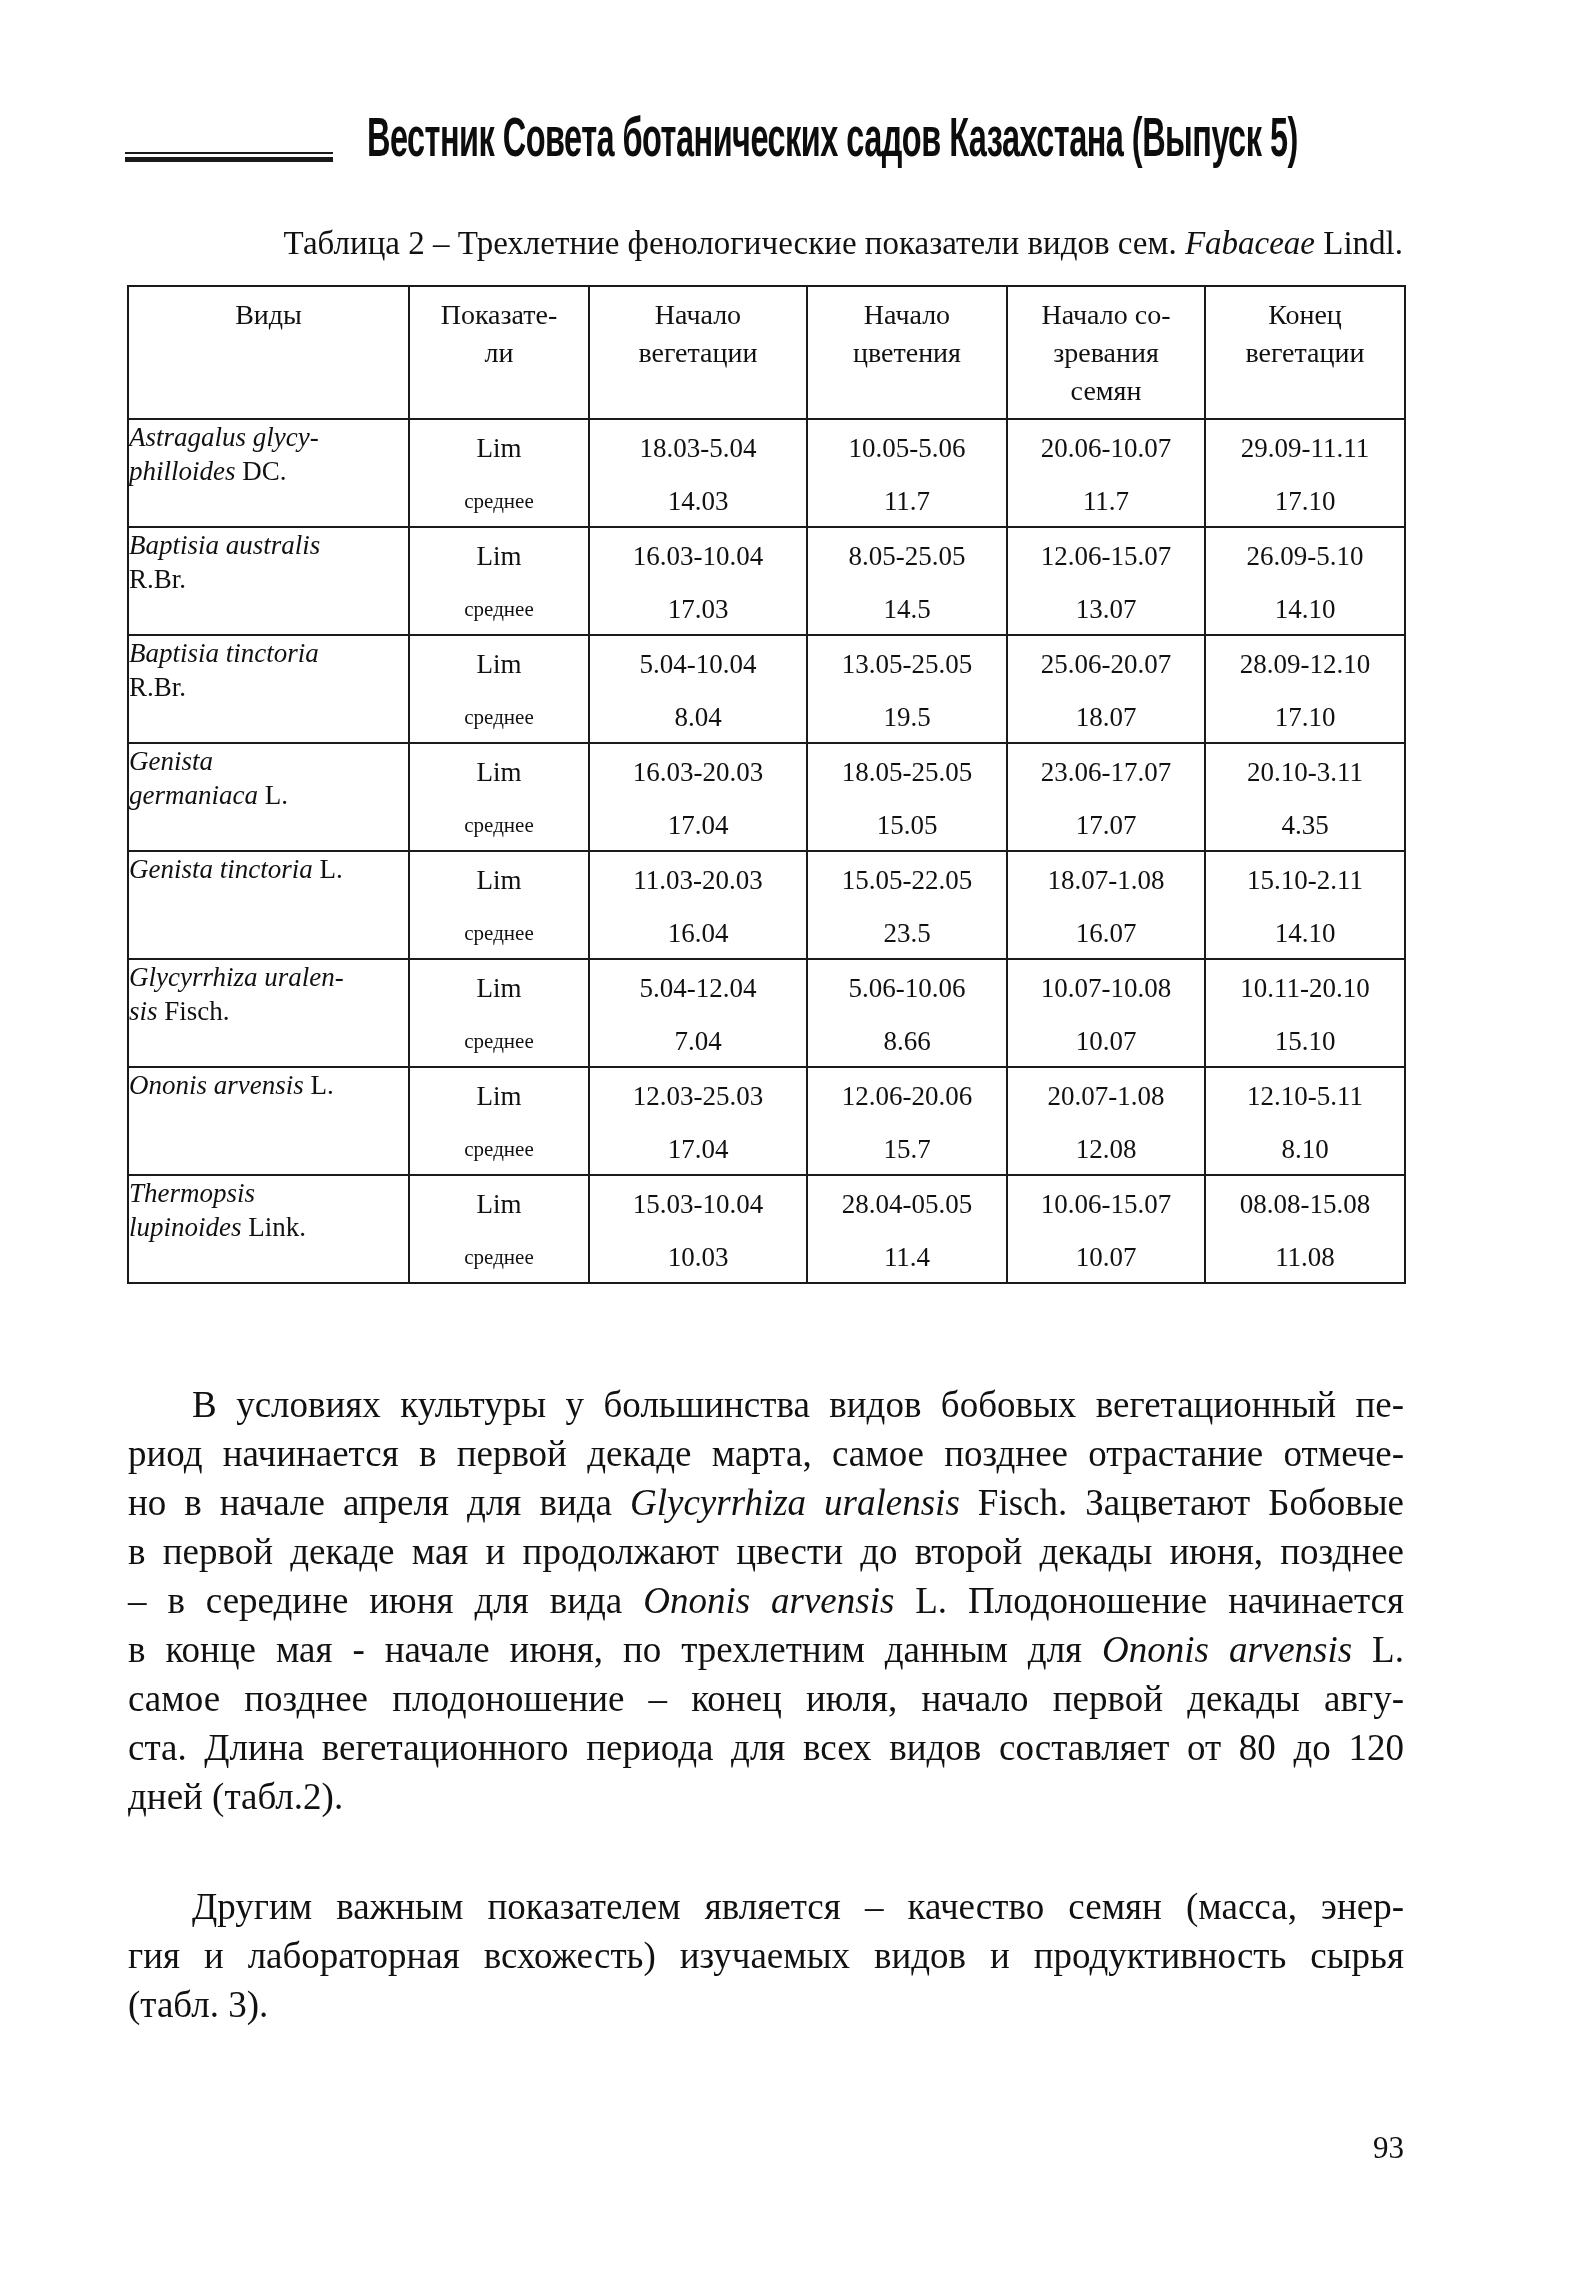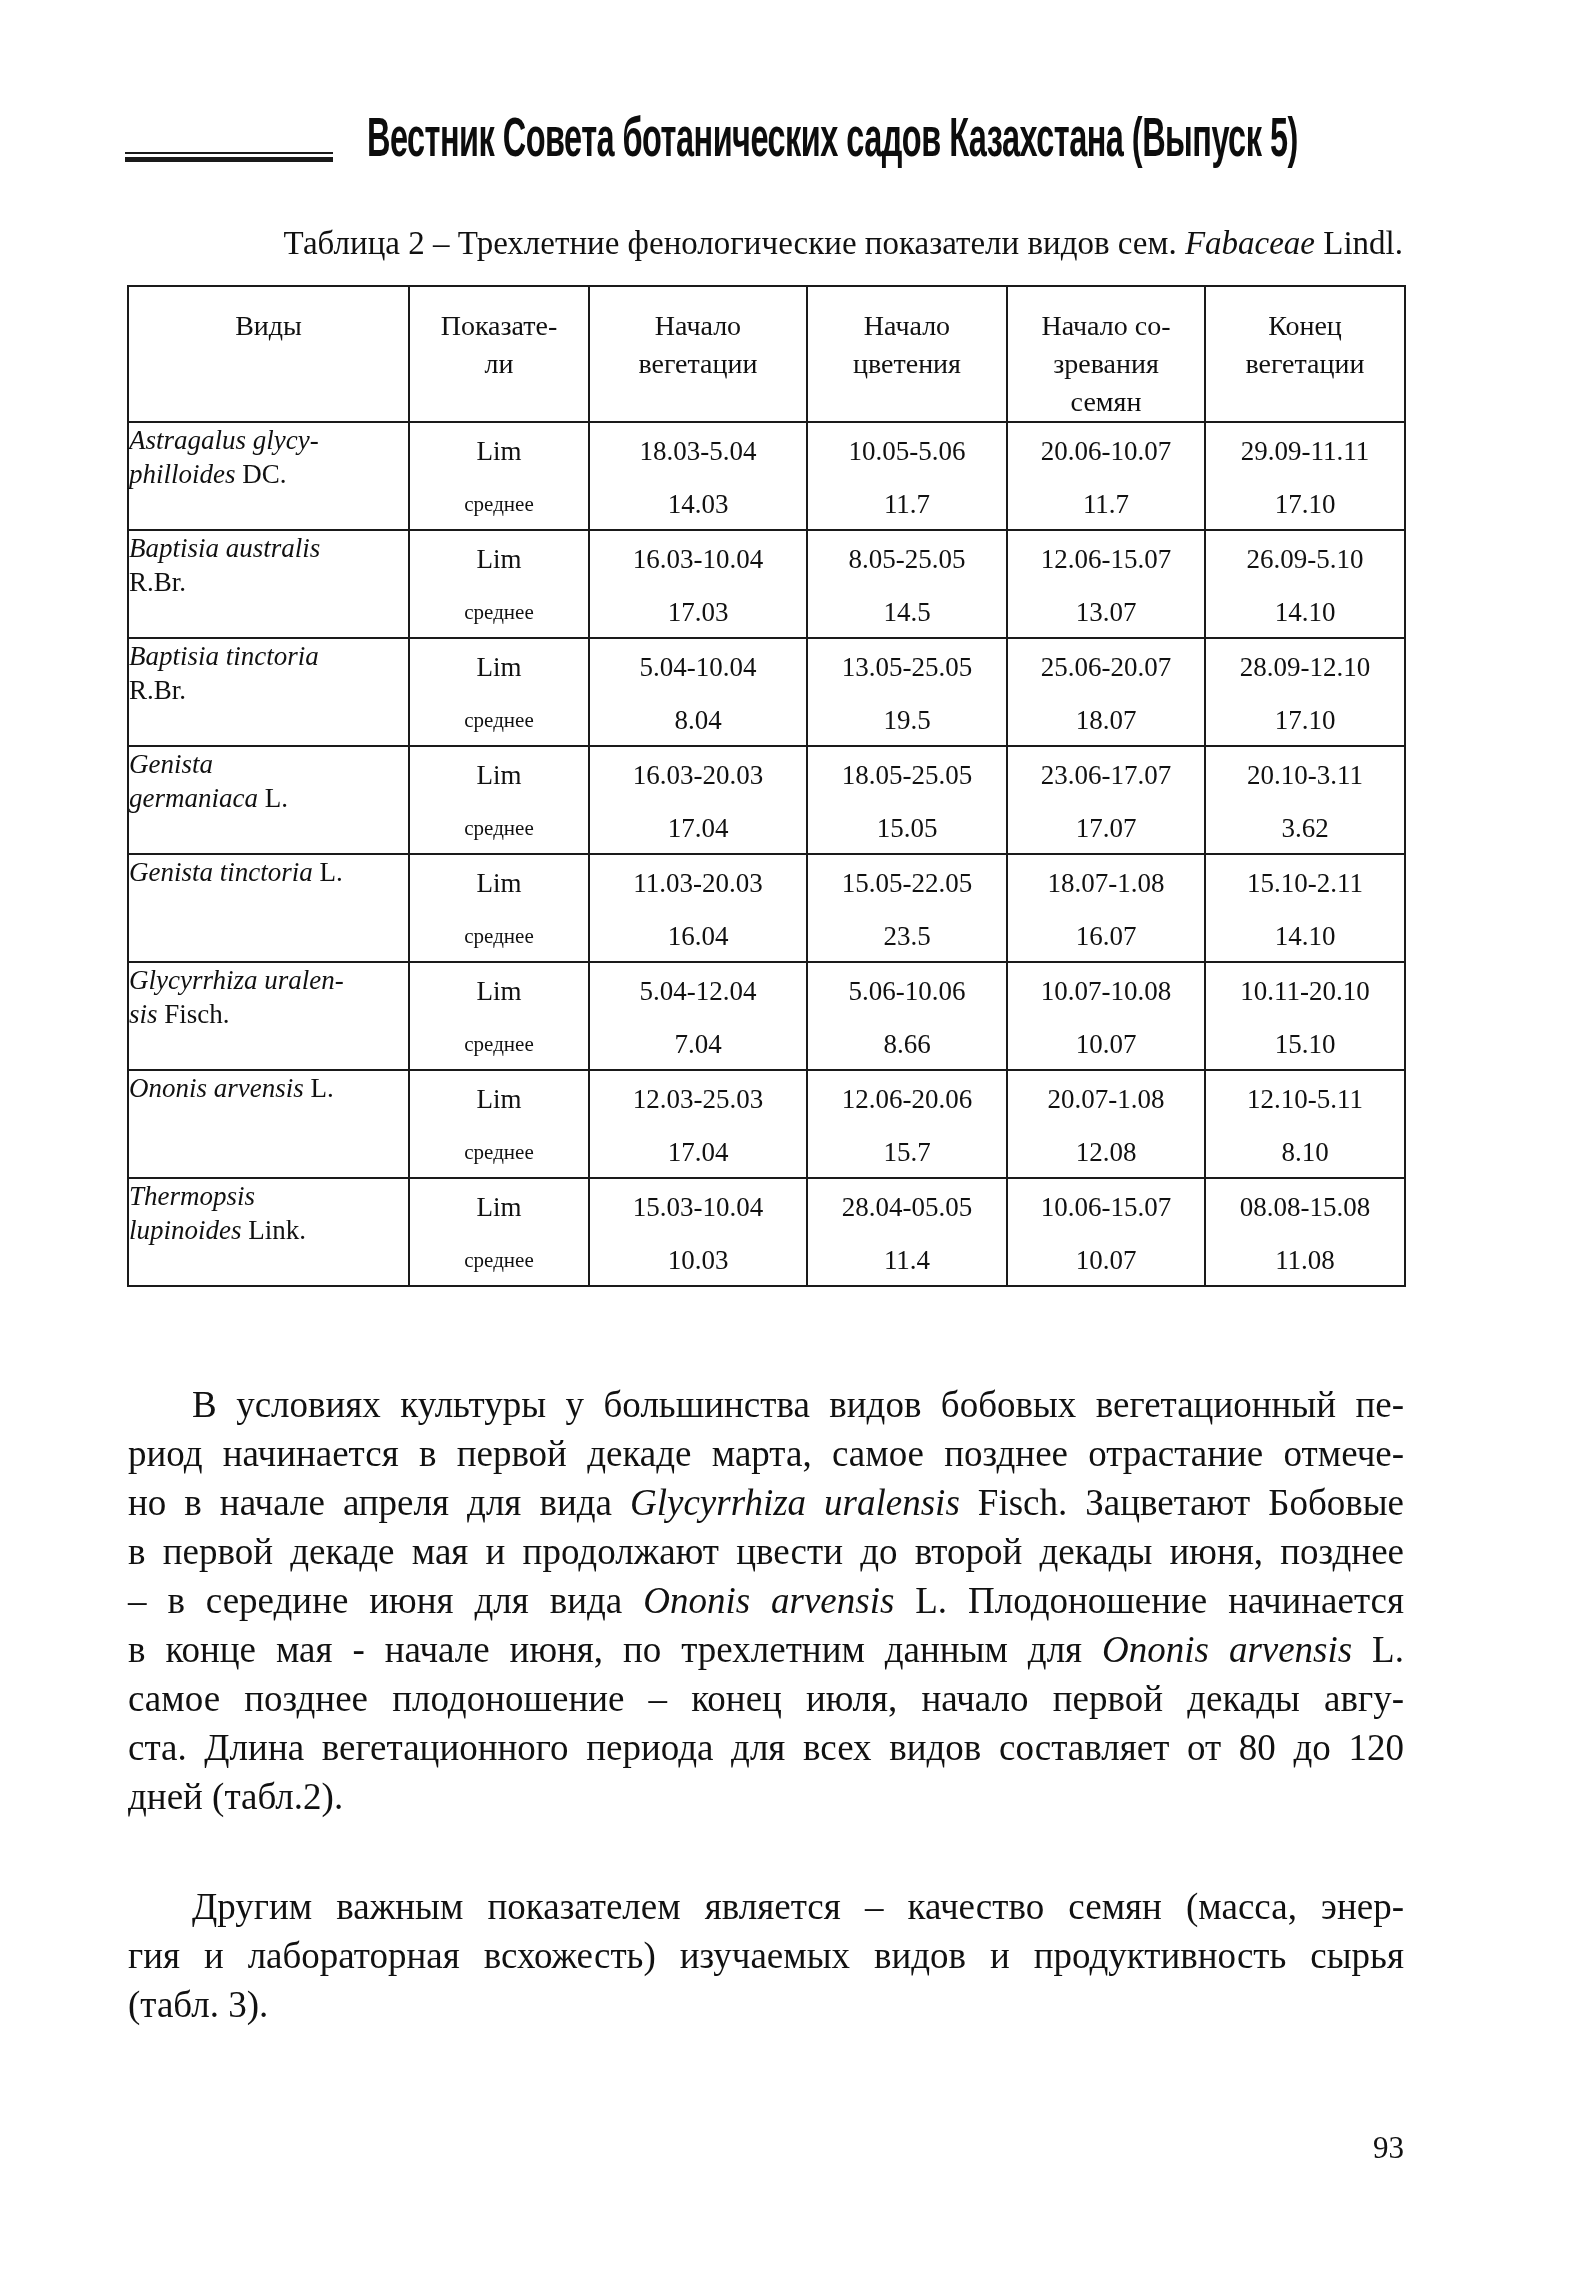--- a/index.html
+++ b/index.html
@@ -32,21 +32,21 @@
   }
   table.pheno col.c0 { width: 281px; }
   table.pheno col.c1 { width: 180px; }
   table.pheno col.c2 { width: 218px; }
   table.pheno col.c3 { width: 200px; }
   table.pheno col.c4 { width: 198px; }
   table.pheno col.c5 { width: 200px; }
   table.pheno th, table.pheno td { border: 2.2px solid #1a1a1a; padding: 0; }
   table.pheno th {
     font-weight: normal; vertical-align: top; text-align: center; height: 133px;
-    padding-top: 20px; box-sizing: border-box; line-height: 38px; font-size: 28px;
+    padding-top: 9px; box-sizing: border-box; line-height: 38px; font-size: 28px;
   }
   table.pheno td { height: 107px; box-sizing: border-box; vertical-align: top; border-radius: 7px; }
   td.species { padding: 9px 7.2px 0 12.5px; text-align: left; line-height: 34px; font-size: 27px; }
   td.species i { font-style: italic; }
   .cellpair { display: flex; flex-direction: column; align-items: center; height: 106px; }
   .cellpair .lim { margin-top: 10.7px; height: 34px; line-height: 34px; }
   .cellpair .avg { margin-top: 19.7px; height: 34px; line-height: 34px; }
   .cellpair .label-avg { font-size: 21px; }
 
   .body-text {
@@ -217,21 +217,21 @@
         </td>
         <td>
           <div class="cellpair">
             <span class="lim">23.06-17.07</span>
             <span class="avg">17.07</span>
           </div>
         </td>
         <td>
           <div class="cellpair">
             <span class="lim">20.10-3.11</span>
-            <span class="avg">3.62</span>
+            <span class="avg">4.35</span>
           </div>
         </td>
       </tr>
       <tr>
         <td class="species"><i>Genista tinctoria</i><span> L.</span></td>
         <td>
           <div class="cellpair">
             <span class="lim">Lim</span>
             <span class="avg label-avg">среднее</span>
           </div>

